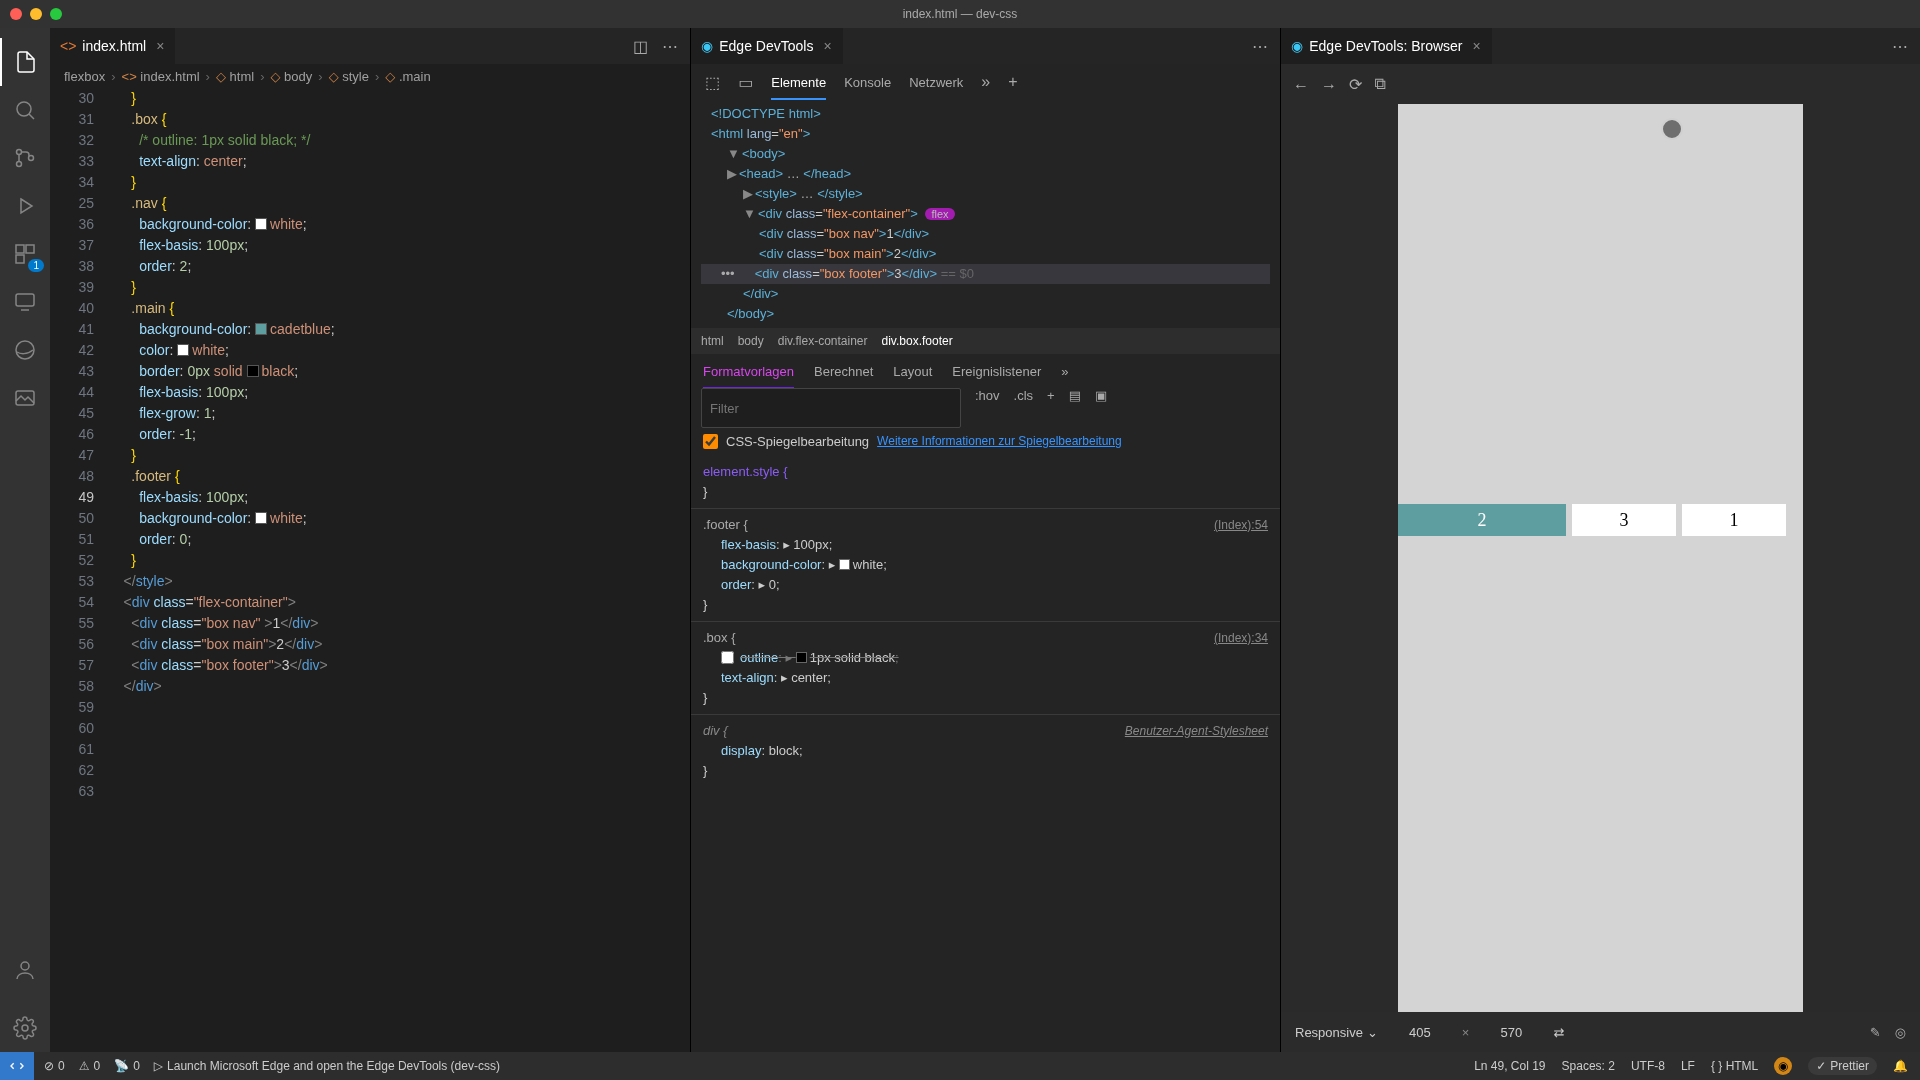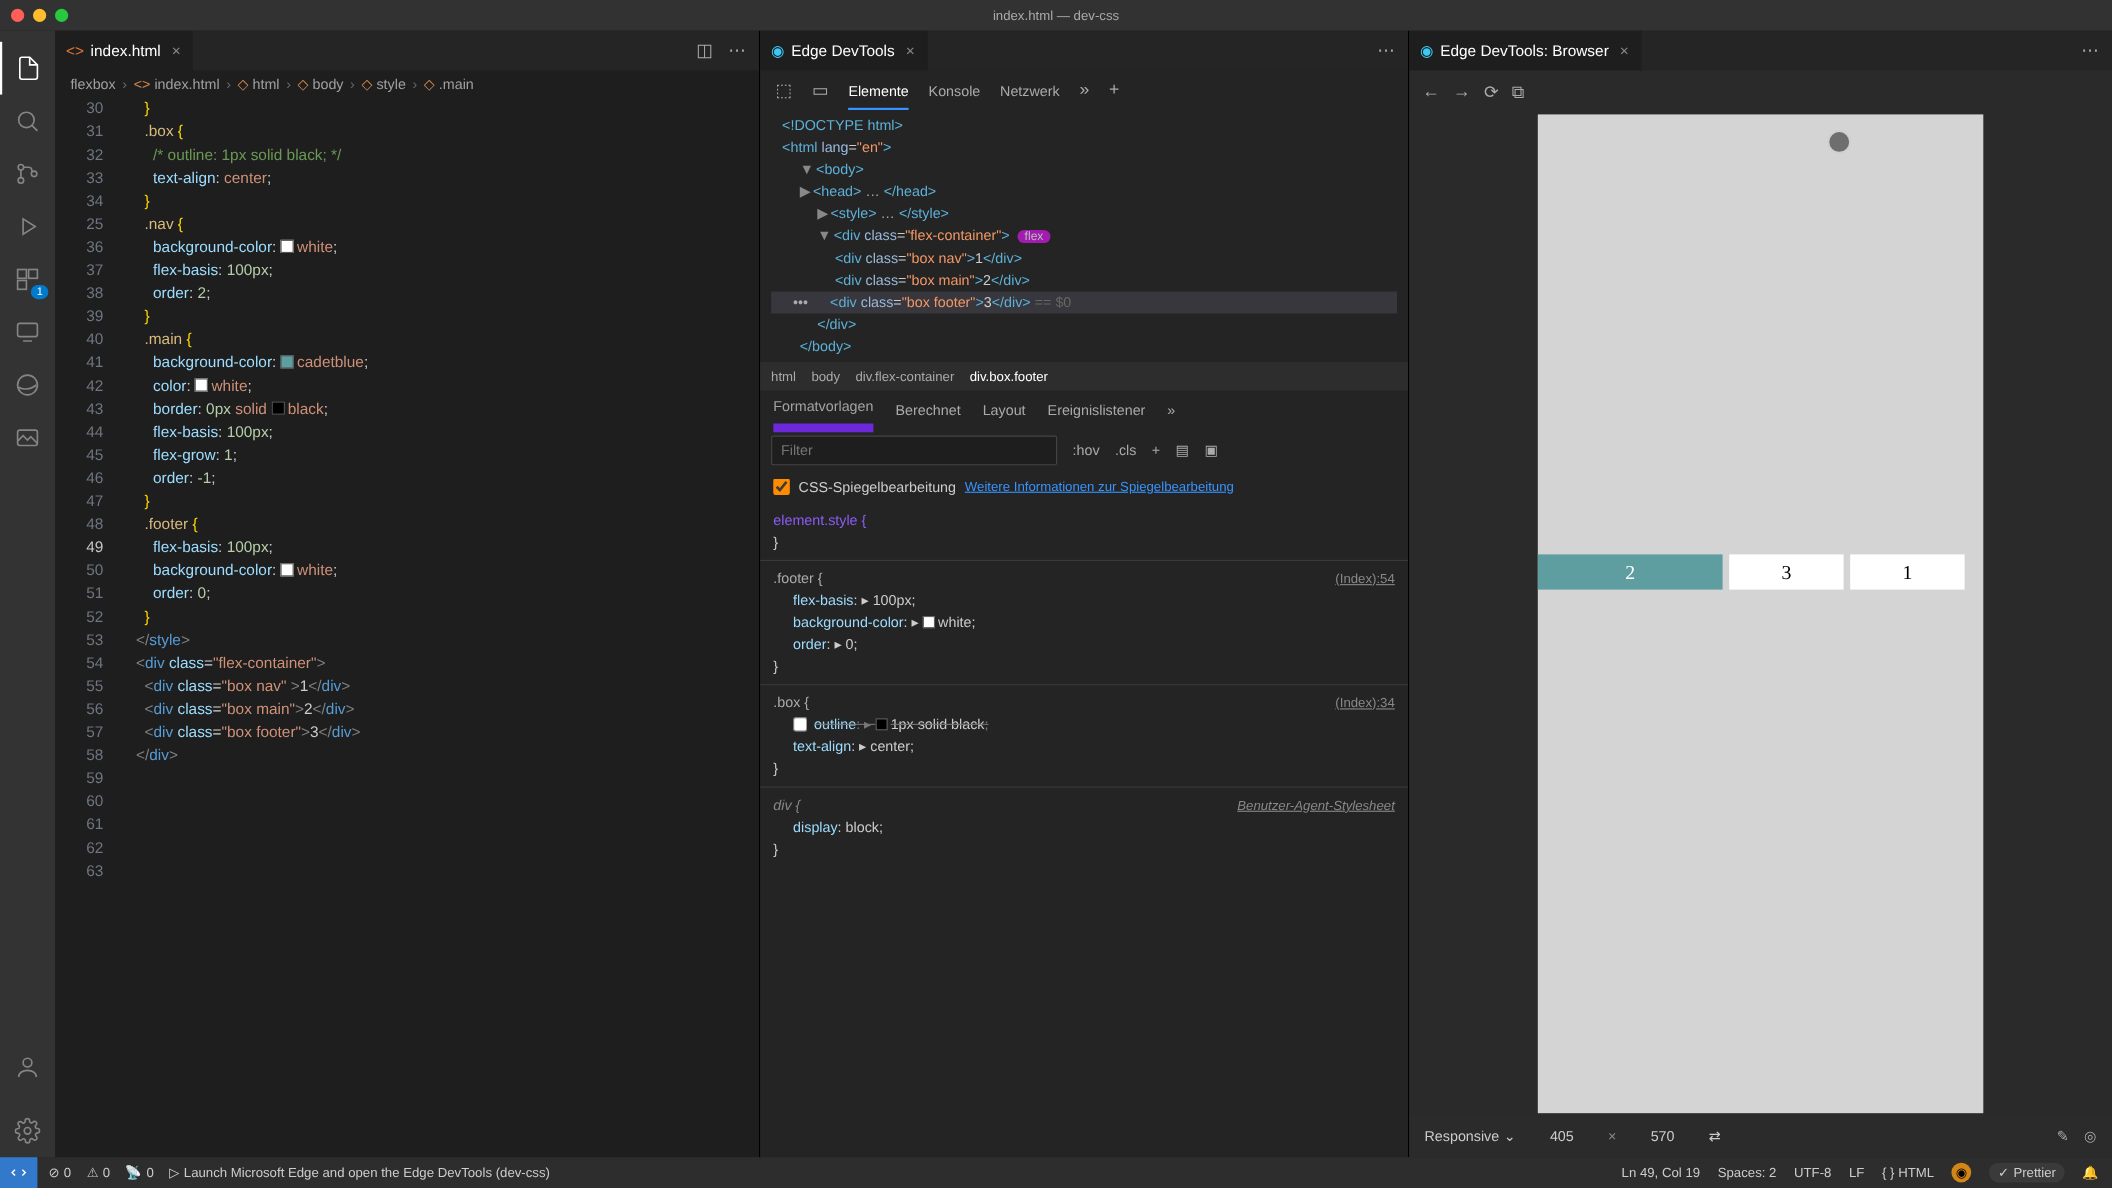--- a/index.html
+++ b/index.html
@@ -57,22 +57,22 @@
 .dt-dom .t-tag{color:#5db0d7}
 .dt-dom .t-attr{color:#9bbbdc}
 .dt-dom .t-val{color:#f29766}
 .dt-dom .arrow{color:#888;margin-right:2px}
 .dt-dom .pill{background:#a21caf;border-radius:8px;padding:0 6px;font-size:11px;color:#bbb;margin-left:4px}
 .dt-dom .row.sel{background:#37373d}
 .dt-dom .dim{color:#666}
 .dt-dom .dots{color:#aaa}
 .dom-crumbs{height:26px;background:#2d2d2d;display:flex;align-items:center;padding:0 10px;gap:14px;color:#aaa;font-size:12px}
 .styles-tabs{height:34px;display:flex;align-items:center;gap:20px;padding:0 12px;color:#aaa;font-size:13px}
-.styles-tabs .sel{color:#a3a3a3;border-bottom:8px solid #6d28d9;padding-bottom:8px;margin-bottom:-10px}
-.styles-bar{height:40px;display:flex;align-items:center;padding:0 10px;gap:14px}
+.styles-tabs .sel{color:#d946ef;border-bottom:2px solid #6d28d9;padding-bottom:8px;margin-bottom:-10px}
+.styles-bar{height:40px;display:flex;padding:0 10px;gap:14px}
 .styles-bar input{flex:1;max-width:260px;background:#1e1e1e;border:1px solid #444;color:#ccc;padding:5px 8px;border-radius:2px;font-size:13px}
 .styles-bar .sbtn{color:#aaa;font-size:13px}
 .mirror{display:flex;align-items:center;padding:6px 12px;gap:8px;font-size:13px}
 .mirror input[type=checkbox]{width:15px;height:15px;accent-color:#ff8c00}
 .mirror a{color:#3794ff;text-decoration:underline;font-size:12px;line-height:1.3}
 .css-rules{padding:6px 12px;font-family:"SF Mono",Menlo,Consolas,monospace;font-size:13px;line-height:20px;flex:1;overflow:auto}
 .rule-head{display:flex;justify-content:space-between;color:#aaa}
 .rule-head .src{color:#888;text-decoration:underline;font-size:12px}
 .rule-prop{padding-left:18px}
 .rp-name{color:#9cdcfe}

